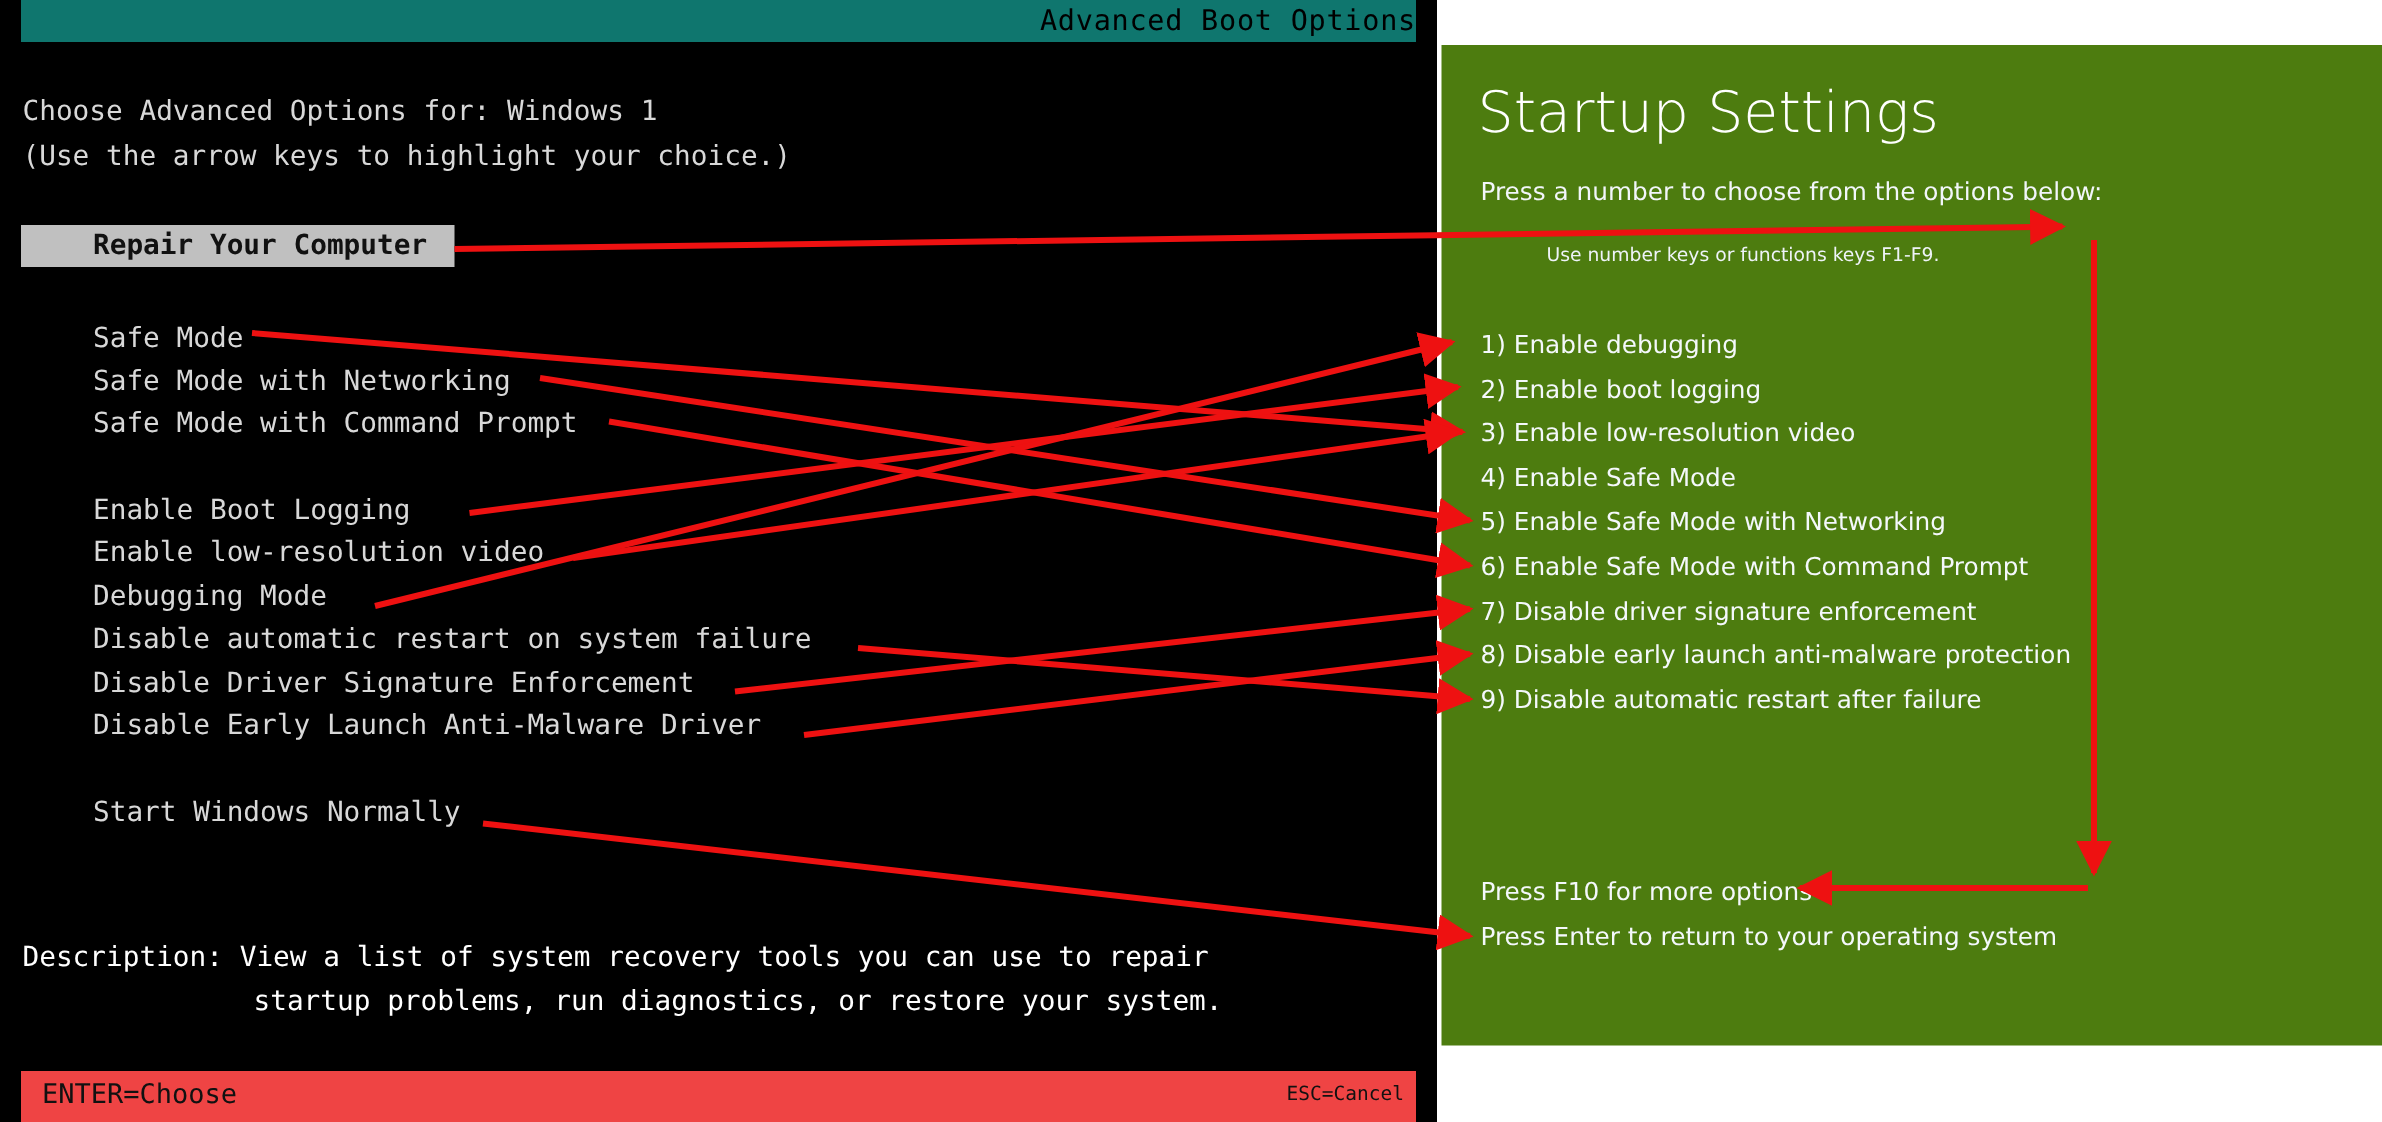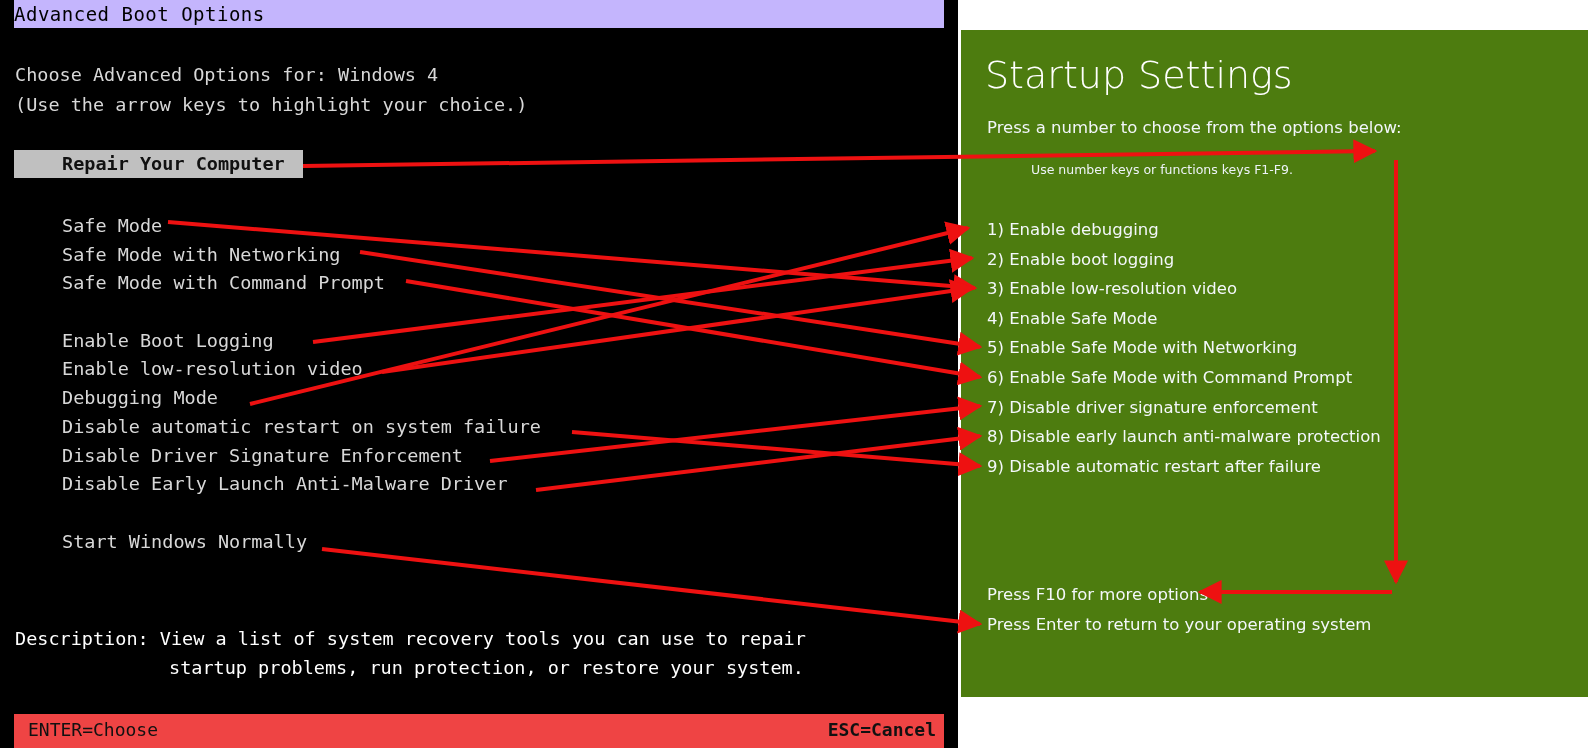--- a/index.html
+++ b/index.html
@@ -25,26 +25,26 @@
     width: 958px;
     height: 748px;
     background: #000000;
   }
   #legacy-titlebar {
     position: absolute;
     left: 14px;
     top: 0;
     width: 930px;
     height: 28px;
-    background: #c4b5fd;
+    background: #0f766e;
     color: #000000;
     font-family: "DejaVu Sans Mono", monospace;
     font-size: 19px;
     line-height: 28px;
-    text-align: left;
+    text-align: right;
     letter-spacing: 0.5px;
     white-space: nowrap;
   }
   .mono-line {
     position: absolute;
     font-family: "DejaVu Sans Mono", monospace;
     font-size: 18.5px;
     line-height: 22px;
     color: #d8d8d8;
     white-space: pre;
@@ -115,25 +115,24 @@
     font-size: 18px;
     line-height: 32px;
     color: #111111;
     white-space: pre;
   }
   #legacy-statusbar .sb-right {
     position: absolute;
     right: 8px;
     top: 0;
     font-family: "DejaVu Sans Mono", monospace;
-    font-size: 18px;
+    font-size: 13px;
     line-height: 32px;
     color: #111111;
     white-space: pre;
-    font-weight: bold;
   }
 
   
   #startup-panel {
     position: absolute;
     left: 961px;
     top: 30px;
     width: 627px;
     height: 667px;
     background: #4d7c0f;
@@ -209,21 +208,21 @@
 </style>
 </head>
 <body>
 
 <div id="stage">
 
   <div id="legacy-panel">
 
     <div id="legacy-titlebar">Advanced Boot Options</div>
 
-    <div class="mono-line" id="legacy-intro-1">Choose Advanced Options for: Windows 4</div>
+    <div class="mono-line" id="legacy-intro-1">Choose Advanced Options for: Windows 1</div>
 
     <div class="mono-line" id="legacy-intro-2">(Use the arrow keys to highlight your choice.)</div>
 
     <div id="repair-highlight">
       <span class="repair-label">Repair Your Computer</span>
     </div>
 
     <div id="legacy-options">
       <div class="opt">Safe Mode</div>
       <div class="opt">Safe Mode with Networking</div>
@@ -234,21 +233,21 @@
       <div class="opt">Debugging Mode</div>
       <div class="opt">Disable automatic restart on system failure</div>
       <div class="opt">Disable Driver Signature Enforcement</div>
       <div class="opt">Disable Early Launch Anti-Malware Driver</div>
       <div class="opt spacer"></div>
       <div class="opt">Start Windows Normally</div>
     </div>
 
     <div id="legacy-desc">
       <div class="dline">Description: View a list of system recovery tools you can use to repair</div>
-      <div class="dline indent">startup problems, run protection, or restore your system.</div>
+      <div class="dline indent">startup problems, run diagnostics, or restore your system.</div>
     </div>
 
     <div id="legacy-statusbar">
       <span class="sb-left">ENTER=Choose</span>
       <span class="sb-right">ESC=Cancel</span>
     </div>
   </div>
 
   <div id="startup-panel">
 

